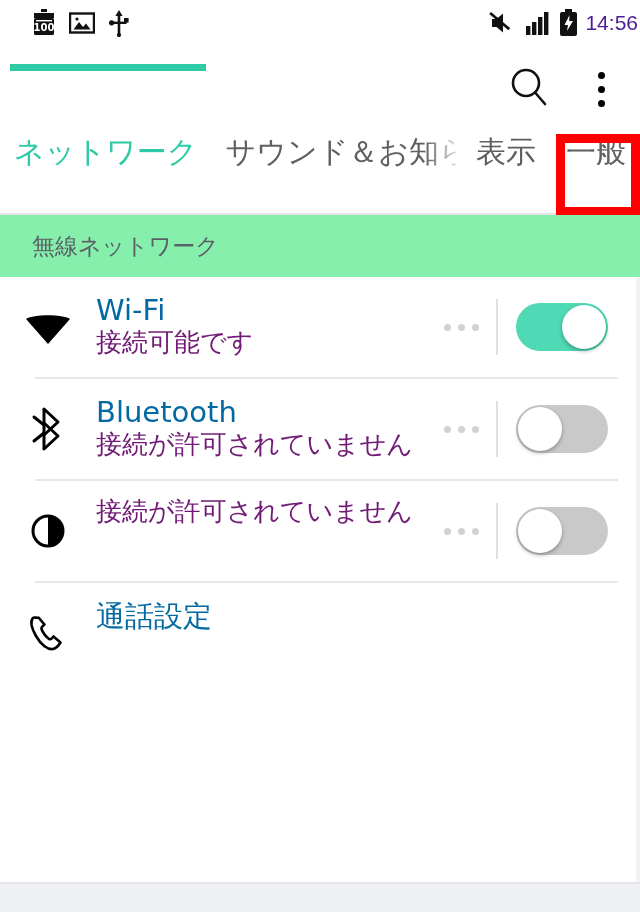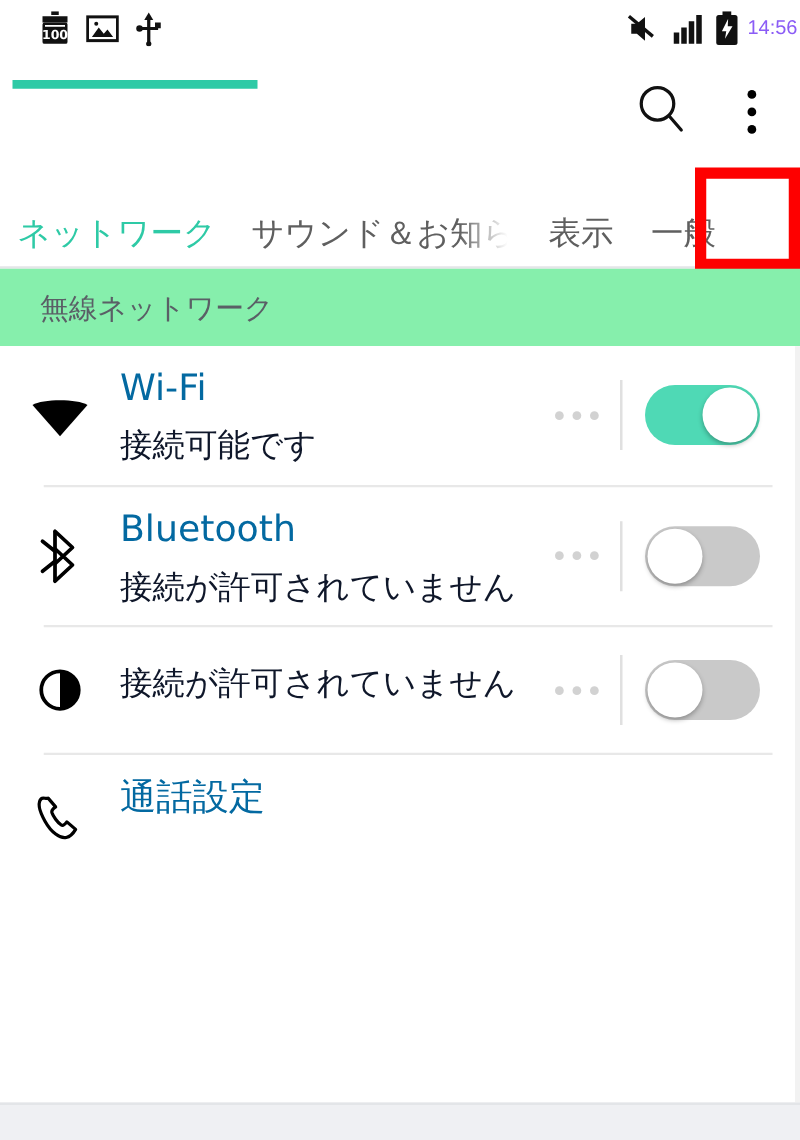--- a/index.html
+++ b/index.html
@@ -36,22 +36,22 @@
     box-sizing: border-box;
   }
   .status-left, .status-right {
     display: flex;
     align-items: center;
   }
   .status-left { gap: 13px; margin-left: 6px; }
   .status-right { gap: 8px; }
   .sb-icon { display: block; line-height: 0; }
   .clock {
-    font-size: 16px;
-    color: #8b5cf6;
+    font-size: 21px;
+    color: #4c1d95;
     letter-spacing: 0px;
     font-family: "Liberation Sans", sans-serif;
     margin-left: -1px;
   }
 
   
   .appbar {
     position: absolute;
     top: 46px; left: 0;
     width: 640px;
@@ -96,23 +96,23 @@
     width: 640px;
     height: 84px;
     background: #ffffff;
     display: flex;
     align-items: flex-start;
   }
   .tab {
     position: relative;
     height: 72px;
     display: flex;
-    align-items: flex-end;
+    align-items: flex-start;
     box-sizing: border-box;
-    font-size: 26px;
+    font-size: 30px;
     white-space: nowrap;
     cursor: pointer;
     color: #5f5f5f;
     font-family: Liberation Sans, sans-serif;
   }
   .tab.network { padding-left: 14px; padding-right: 14px; color: #2ecaa6; }
   .tab.sound   { padding-left: 14px; padding-right: 6px; overflow: hidden; max-width: 252px; }
   .tab.display { padding-left: 20px; padding-right: 14px; }
   .tab.general { padding-left: 16px; padding-right: 14px; }
   .tab .fadewrap { position: relative; display: inline-block; }
@@ -195,24 +195,24 @@
     max-width: 330px;
   }
   .row-title {
     font-size: 29px;
     color: #0369a1;
     line-height: 1.22;
     font-family: "DejaVu Sans", "Liberation Sans", sans-serif;
   }
   .row-sub {
     font-size: 26px;
-    color: #0f172a;
+    color: #701a75;
     line-height: 1.28;
-    margin-top: 12px;
-    font-family: Liberation Serif, serif;
+    margin-top: 0;
+    font-family: Liberation Mono, monospace;
   }
   .row-right {
     flex: 0 0 auto;
     display: flex;
     align-items: center;
     gap: 0px;
     align-self: stretch;
     padding-right: 18px;
   }
   .dots {

